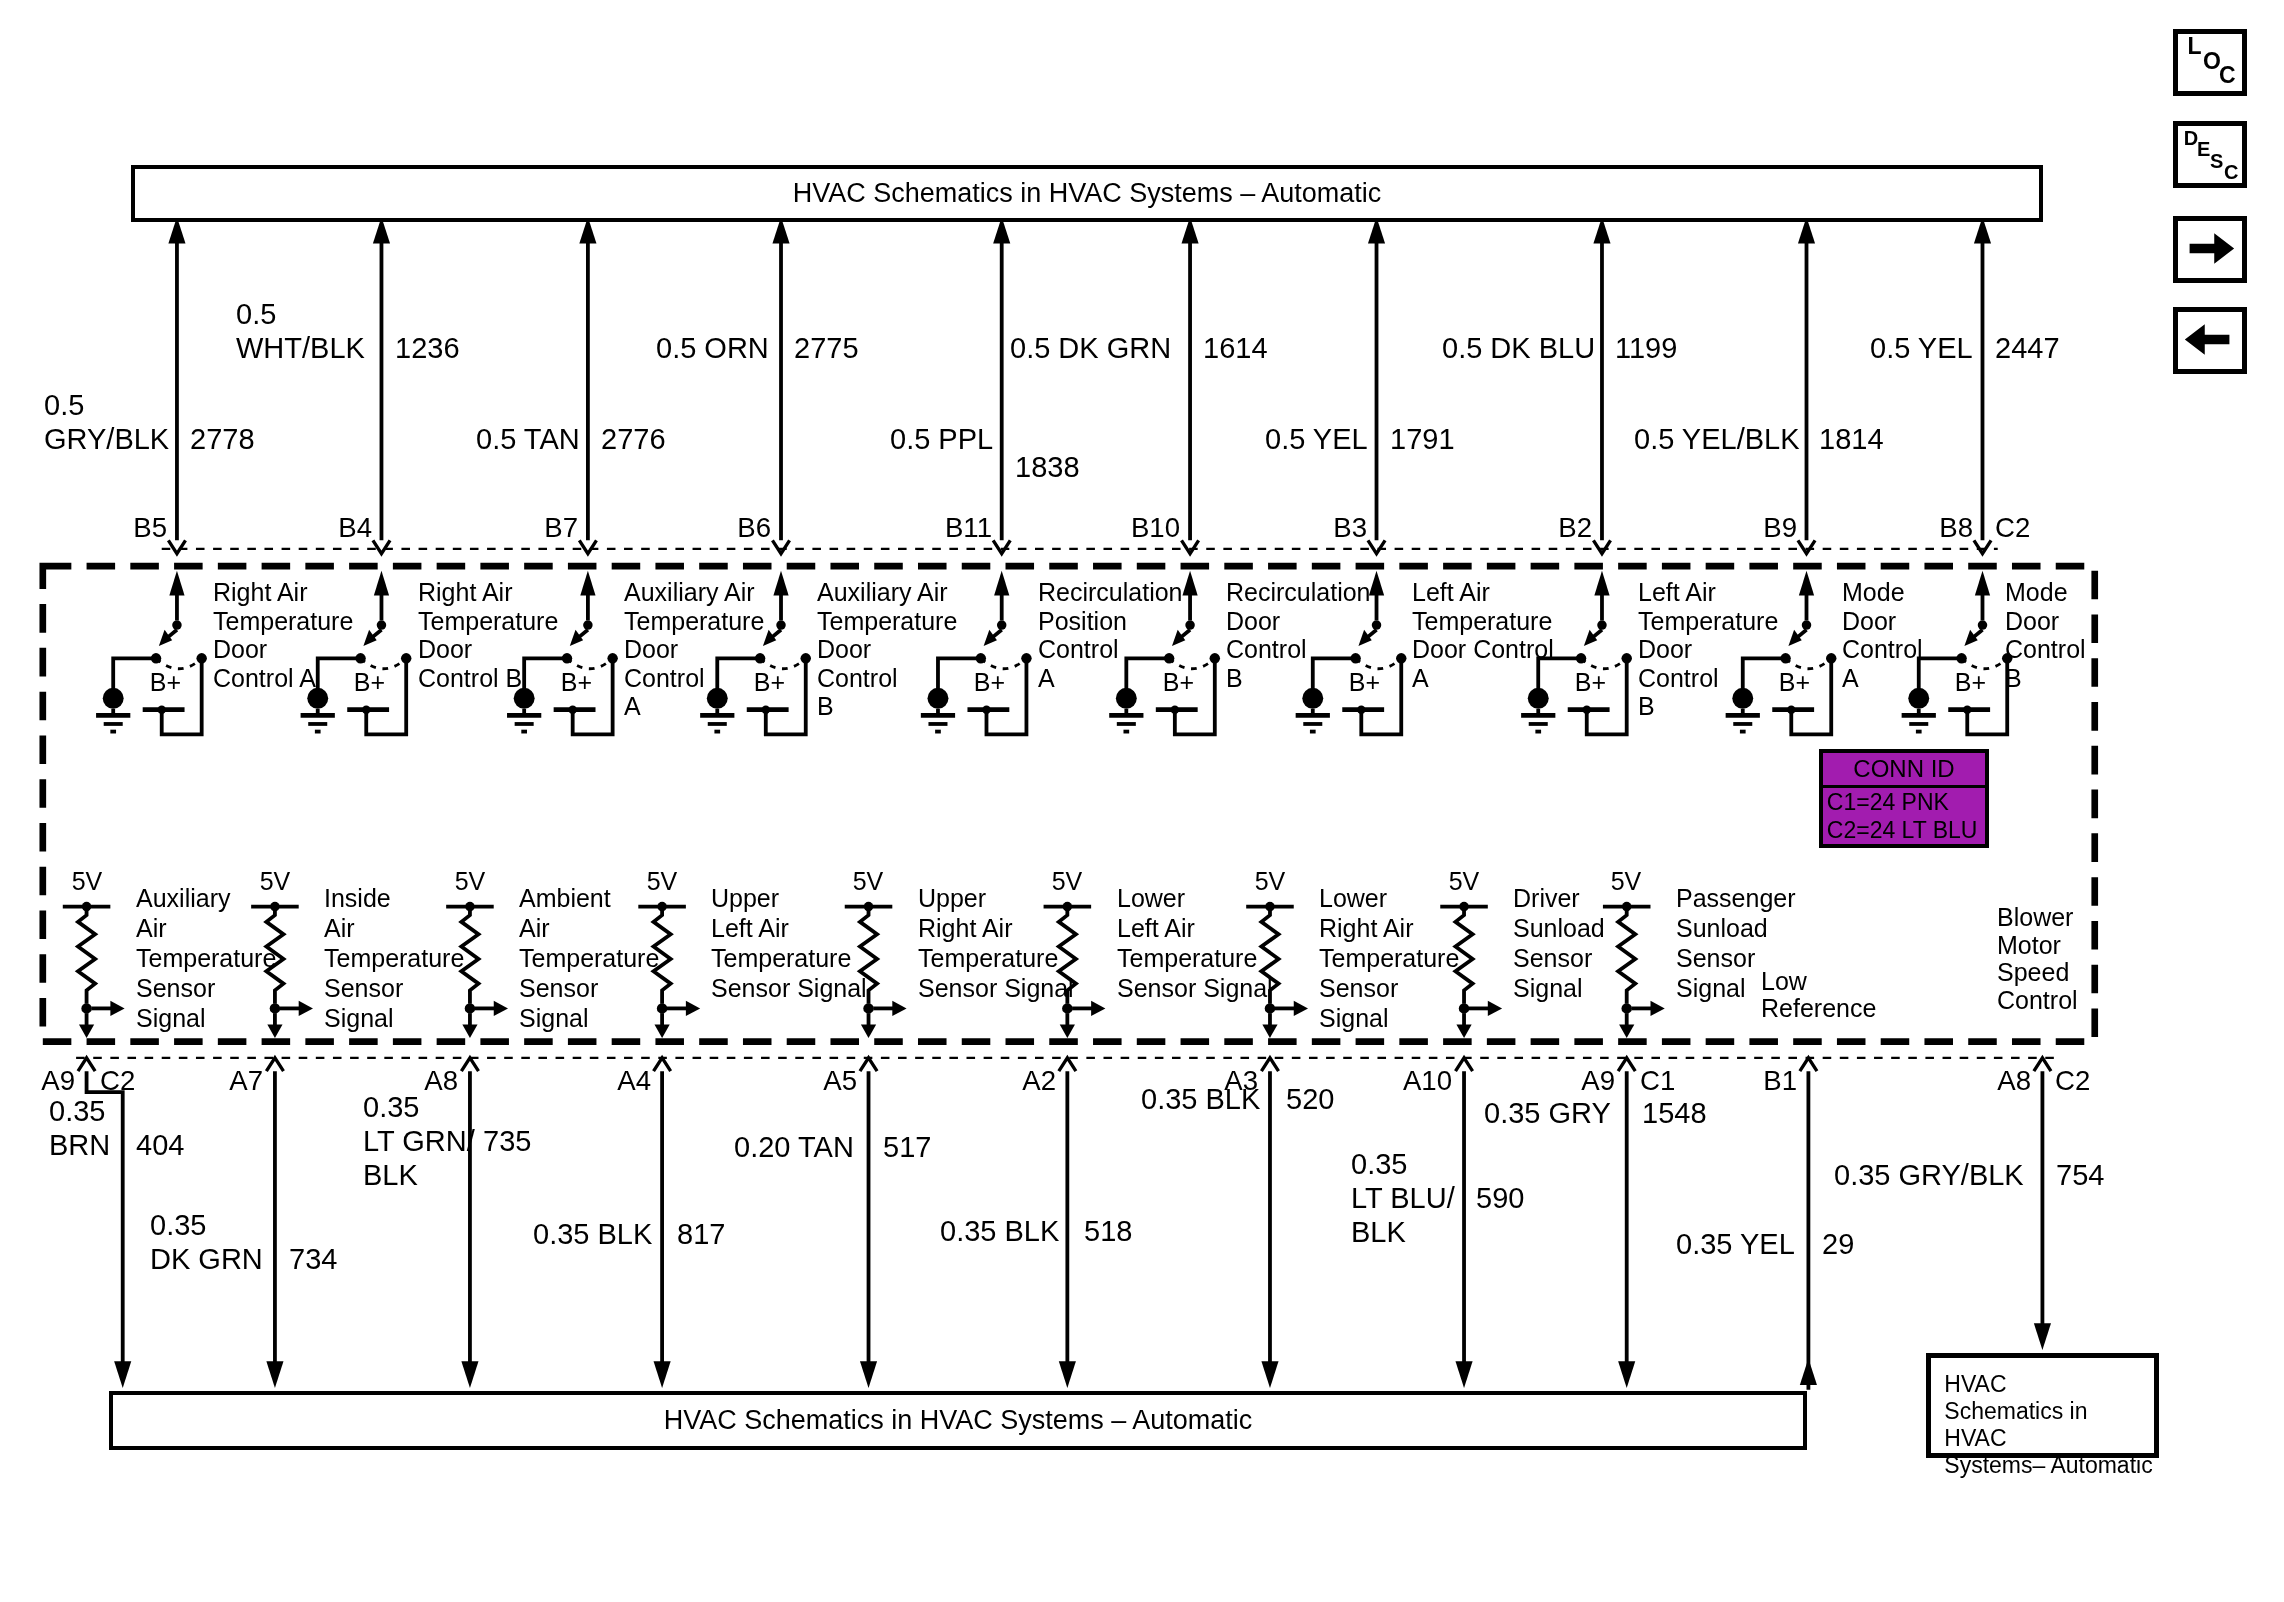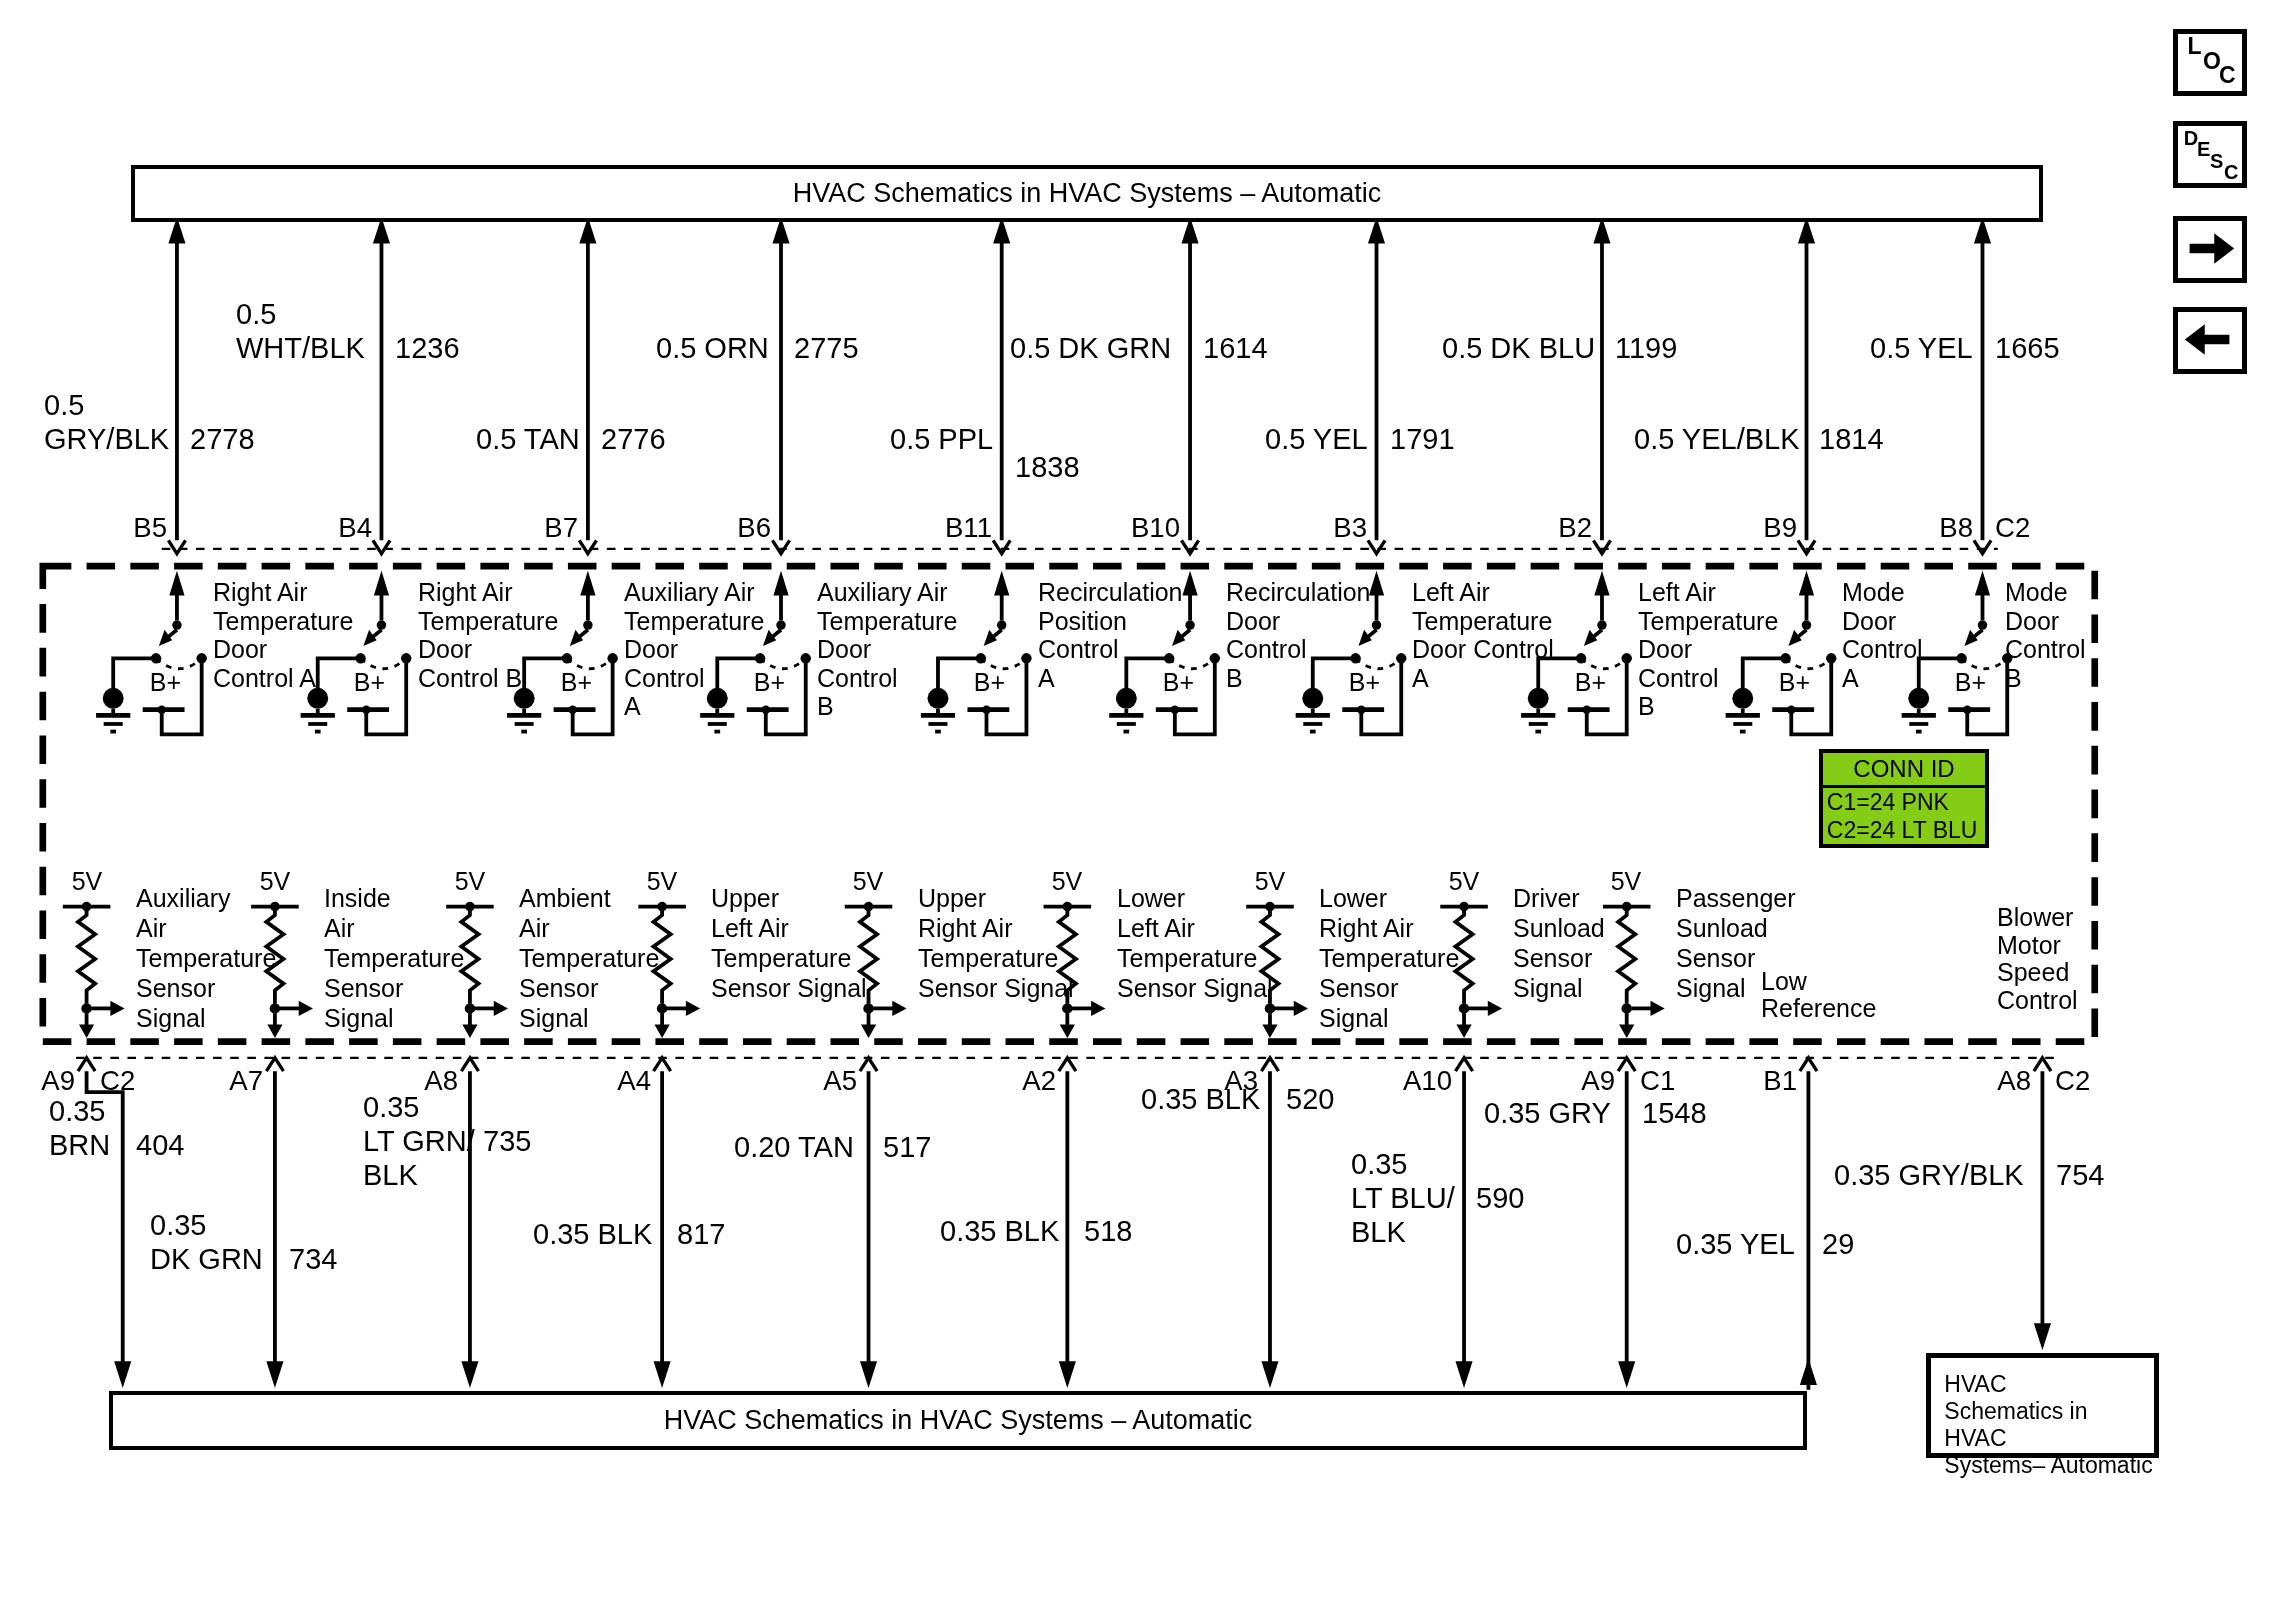--- a/index.html
+++ b/index.html
@@ -12,21 +12,21 @@
   .fn{position:absolute;white-space:pre-line;font-size:25px;line-height:28.5px;}
   .sn{position:absolute;white-space:pre-line;font-size:25px;line-height:30px;}
   .sym{position:absolute;font-size:25px;line-height:25px;}
   .cx{transform:translateX(-50%);}
   .bp{width:53px;text-align:center;}
   .banner{position:absolute;border:4.8px solid #000;background:#fff;display:flex;
           align-items:center;justify-content:center;font-size:27px;}
   .linkbox{position:absolute;left:1926px;top:1353px;width:233px;height:105px;
            border:5.7px solid #000;background:#fff;font-size:23px;line-height:27px;
            padding:13.3px 0 0 13.3px;box-sizing:border-box;white-space:pre-line;}
-  .connbox{position:absolute;left:1819px;top:749px;width:162px;border:4.8px solid #000;background:#84cc16;}
+  .connbox{position:absolute;left:1819px;top:749px;width:162px;border:4.8px solid #000;background:#a21caf;}
   .connbox .t{font-size:24px;text-align:center;border-bottom:3.8px solid #000;padding:1.9px 0;}
   .connbox .r{font-size:23px;line-height:26px;padding:1px 3.8px;white-space:nowrap;}
   .modlbl{position:absolute;left:2105px;top:557px;font-size:27px;line-height:32px;white-space:pre-line;}
   .btn{position:absolute;left:2173px;width:74px;height:67px;border:5.7px solid #000;
        background:#fff;box-sizing:border-box;cursor:pointer;}
   .btn span{position:absolute;font-size:23px;font-weight:bold;line-height:23px;}
   .btn.desc span{font-size:20px;}
   .btn svg{position:absolute;left:0;top:0;}
 </style>
 </head>
@@ -334,21 +334,21 @@
   <div class="lbl" style="left:1819px;top:422px;">1814</div>
   <div class="fn" style="left:1842px;top:578px;">Mode
 Door
 Control
 A</div>
   <div class="sym bp" style="left:1768px;top:670px;">B+</div>
 
   <div class="pin ra" style="left:1973px;top:514px;">B8</div>
   <div class="pin" style="left:1995px;top:514px;">C2</div>
   <div class="lbl" style="left:1870px;top:331px;">0.5 YEL</div>
-  <div class="lbl" style="left:1995px;top:331px;">1665</div>
+  <div class="lbl" style="left:1995px;top:331px;">2447</div>
   <div class="fn" style="left:2005px;top:578px;">Mode
 Door
 Control
 B</div>
   <div class="sym bp" style="left:1944px;top:670px;">B+</div>
 
   <div class="sym cx" style="left:87px;top:869px;">5V</div>
   <div class="sn" style="left:136px;top:883px;">Auxiliary
 Air
 Temperature

